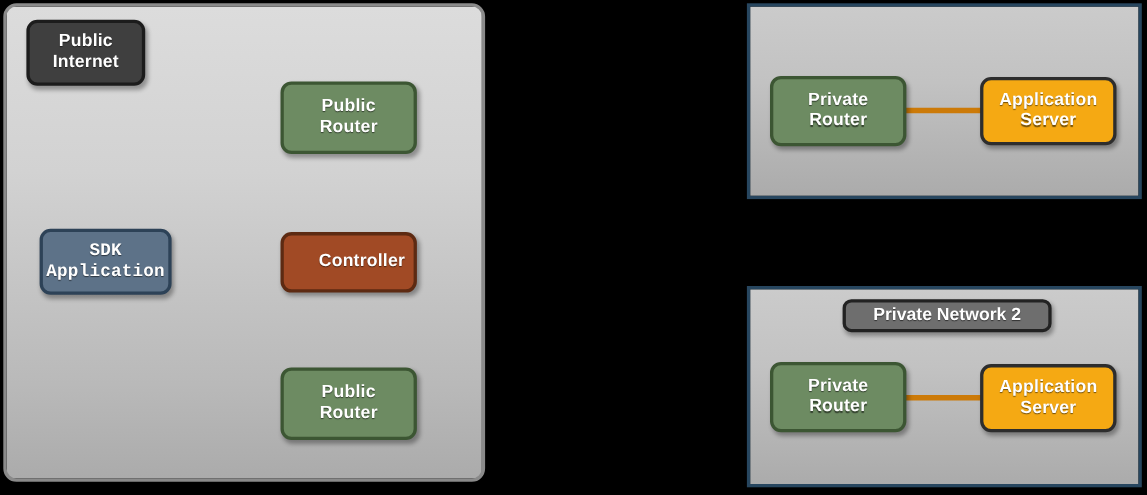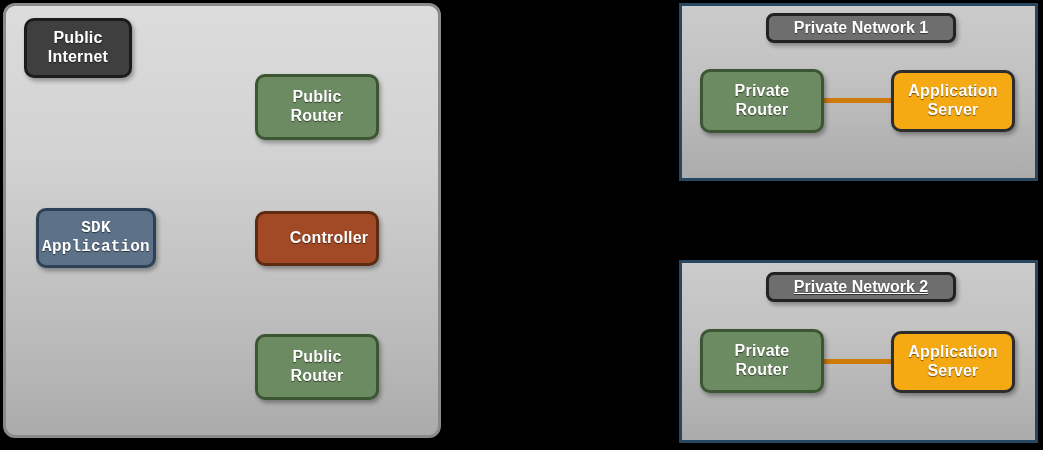--- a/index.html
+++ b/index.html
@@ -129,21 +129,21 @@
   #node-controller      { left: 249px; top: 205px; width: 124px; height: 55px; padding-left: 28px; }
   #node-public-router-2 { left: 249px; top: 328px; width: 124px; height: 66px; }
 
   
   #net1-title           { left: 766px; top: 13px;  width: 190px; height: 30px; }
   #net1-private-router  { left: 700px; top: 69px;  width: 124px; height: 64px; }
   #net1-app-server      { left: 891px; top: 70px;  width: 124px; height: 62px; }
   #net1-link            { left: 822px; top: 98px;  width: 71px; }
 
   
-  #net2-title           { left: 766px; top: 272px; width: 190px; height: 30px; text-decoration: underline; }
+  #net2-title           { left: 766px; top: 272px; width: 190px; height: 30px; }
   #net2-private-router  { left: 700px; top: 329px; width: 124px; height: 64px; }
   #net2-app-server      { left: 891px; top: 331px; width: 124px; height: 62px; }
   #net2-link            { left: 822px; top: 359px; width: 71px; }
 </style>
 </head>
 <body>
 
 <div id="canvas">
 
   <div class="public-cloud">
@@ -158,21 +158,20 @@
 Application</div>
 
     <div class="node rust" id="node-controller">Controller</div>
 
     <div class="node green" id="node-public-router-2">Public
 Router</div>
   </div>
 
   <div class="private-net" id="private-net-1"></div>
 
-  <div class="net-title" id="net1-title">Private Network 1</div>
 
   <div class="link" id="net1-link"></div>
 
   <div class="node green" id="net1-private-router">Private
 Router</div>
 
   <div class="node amber" id="net1-app-server">Application
 Server</div>
 
   <div class="private-net" id="private-net-2"></div>

